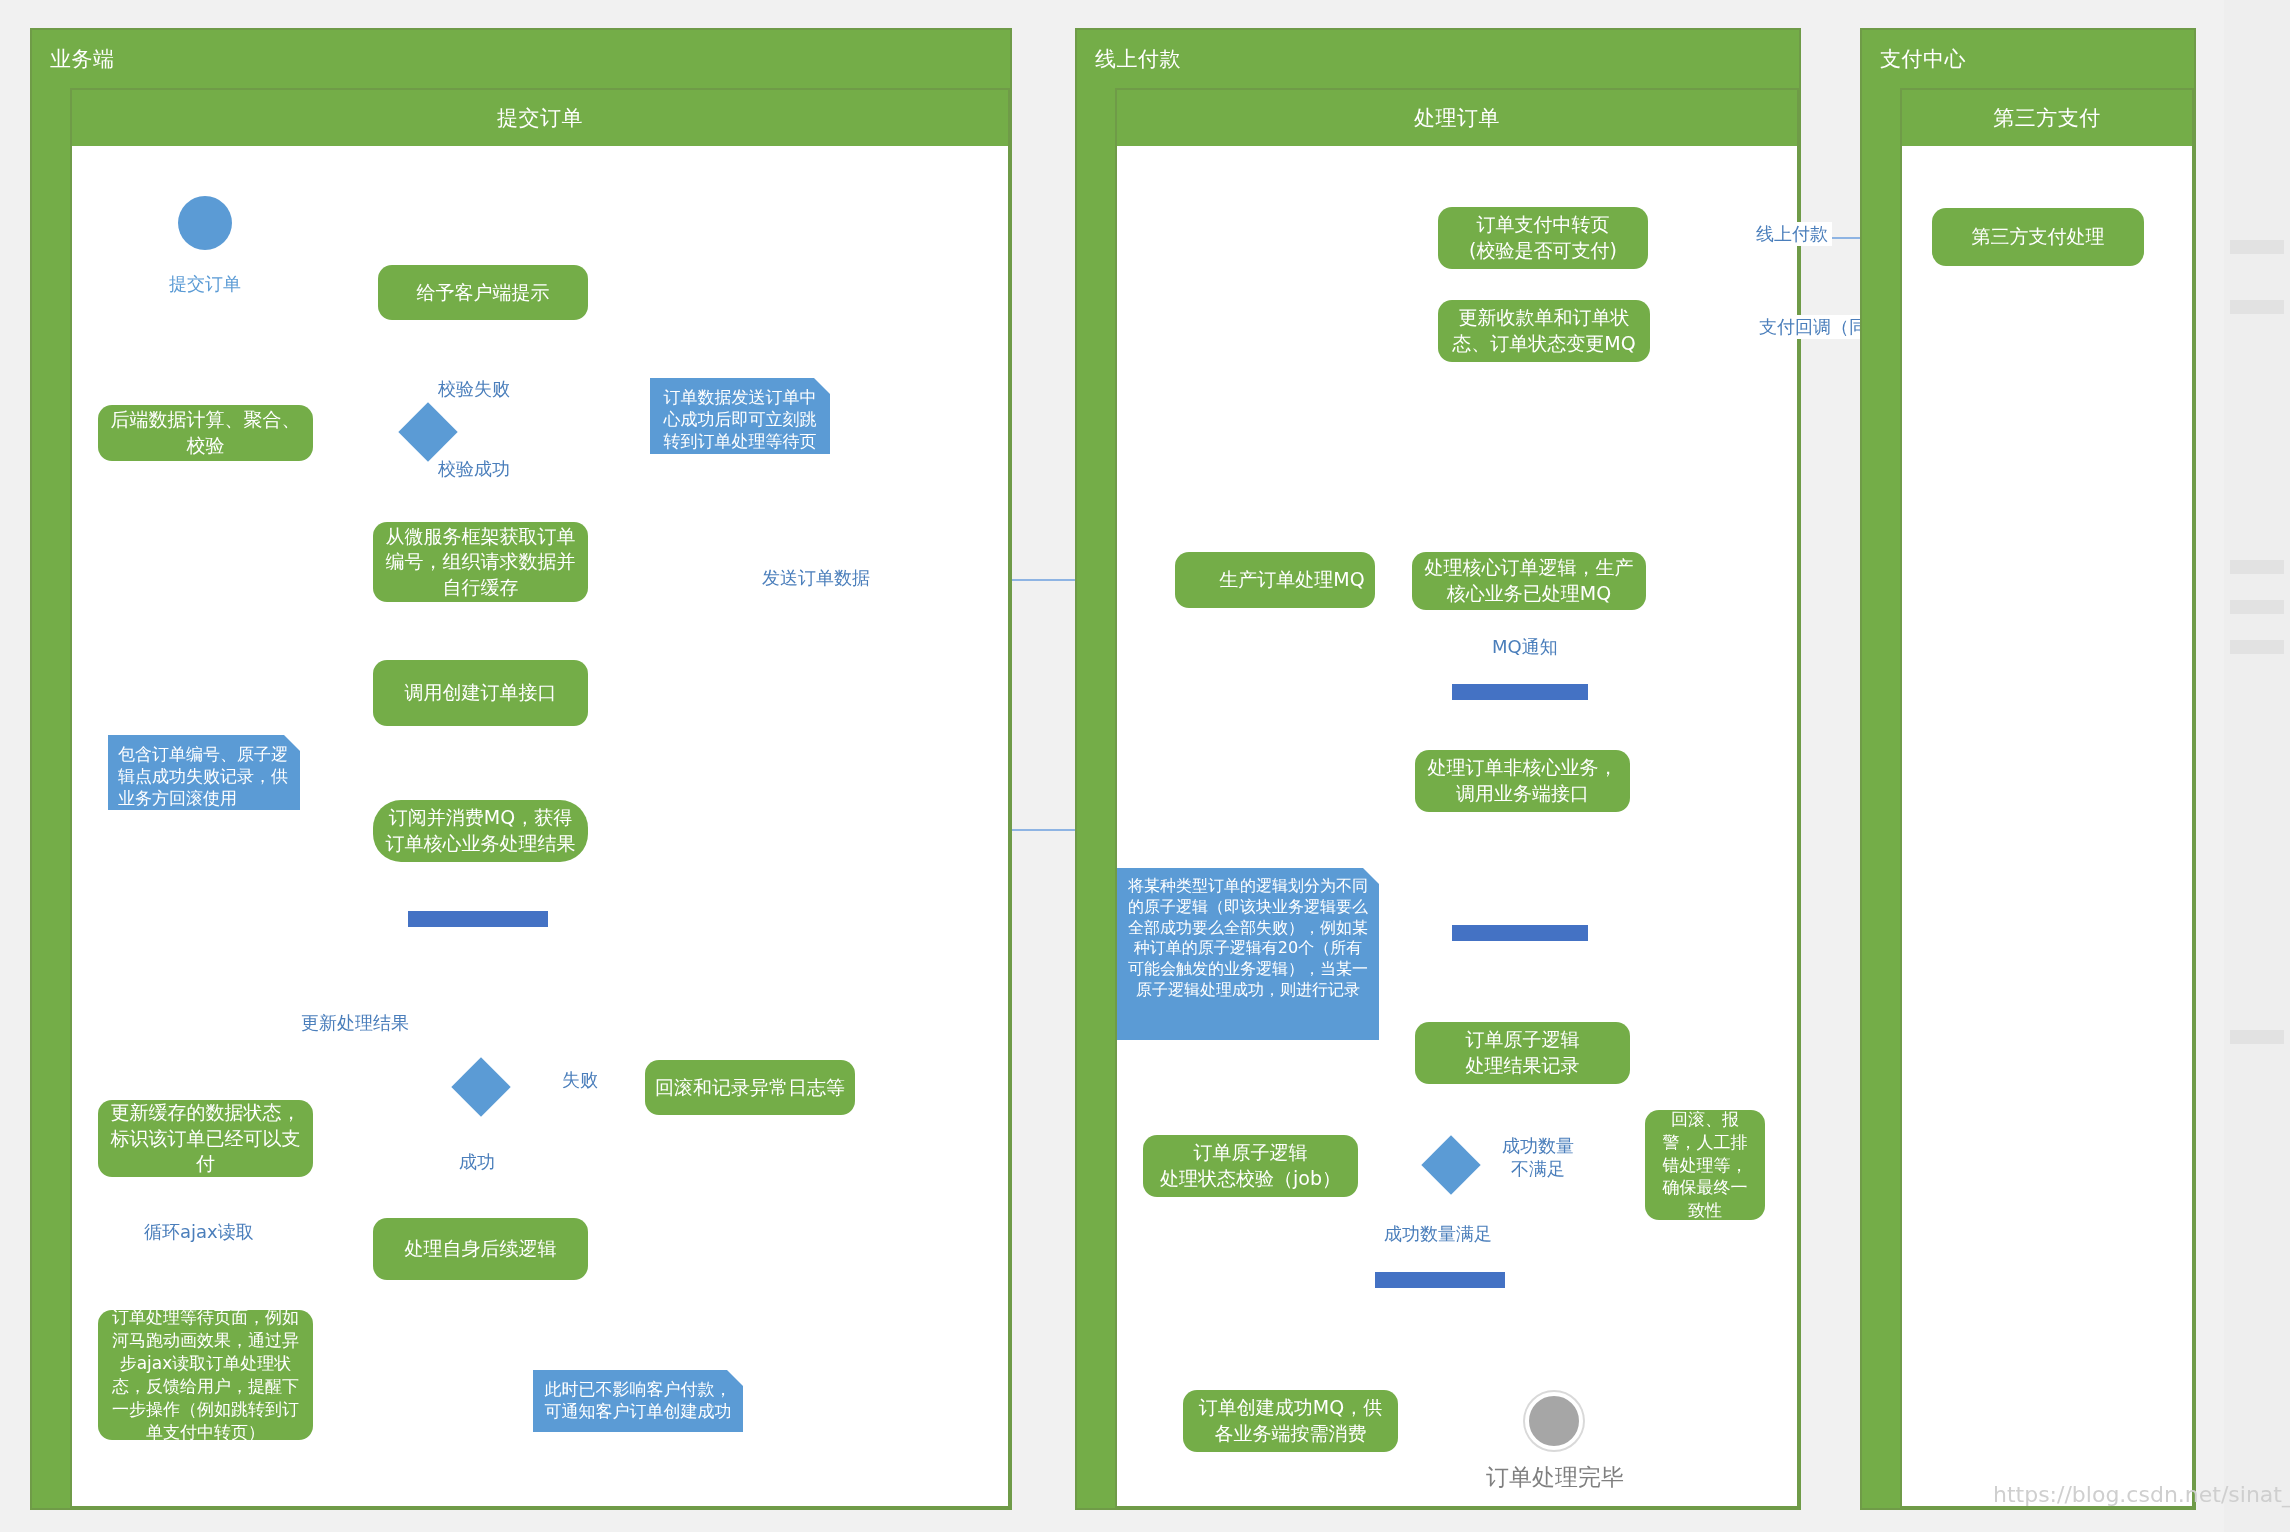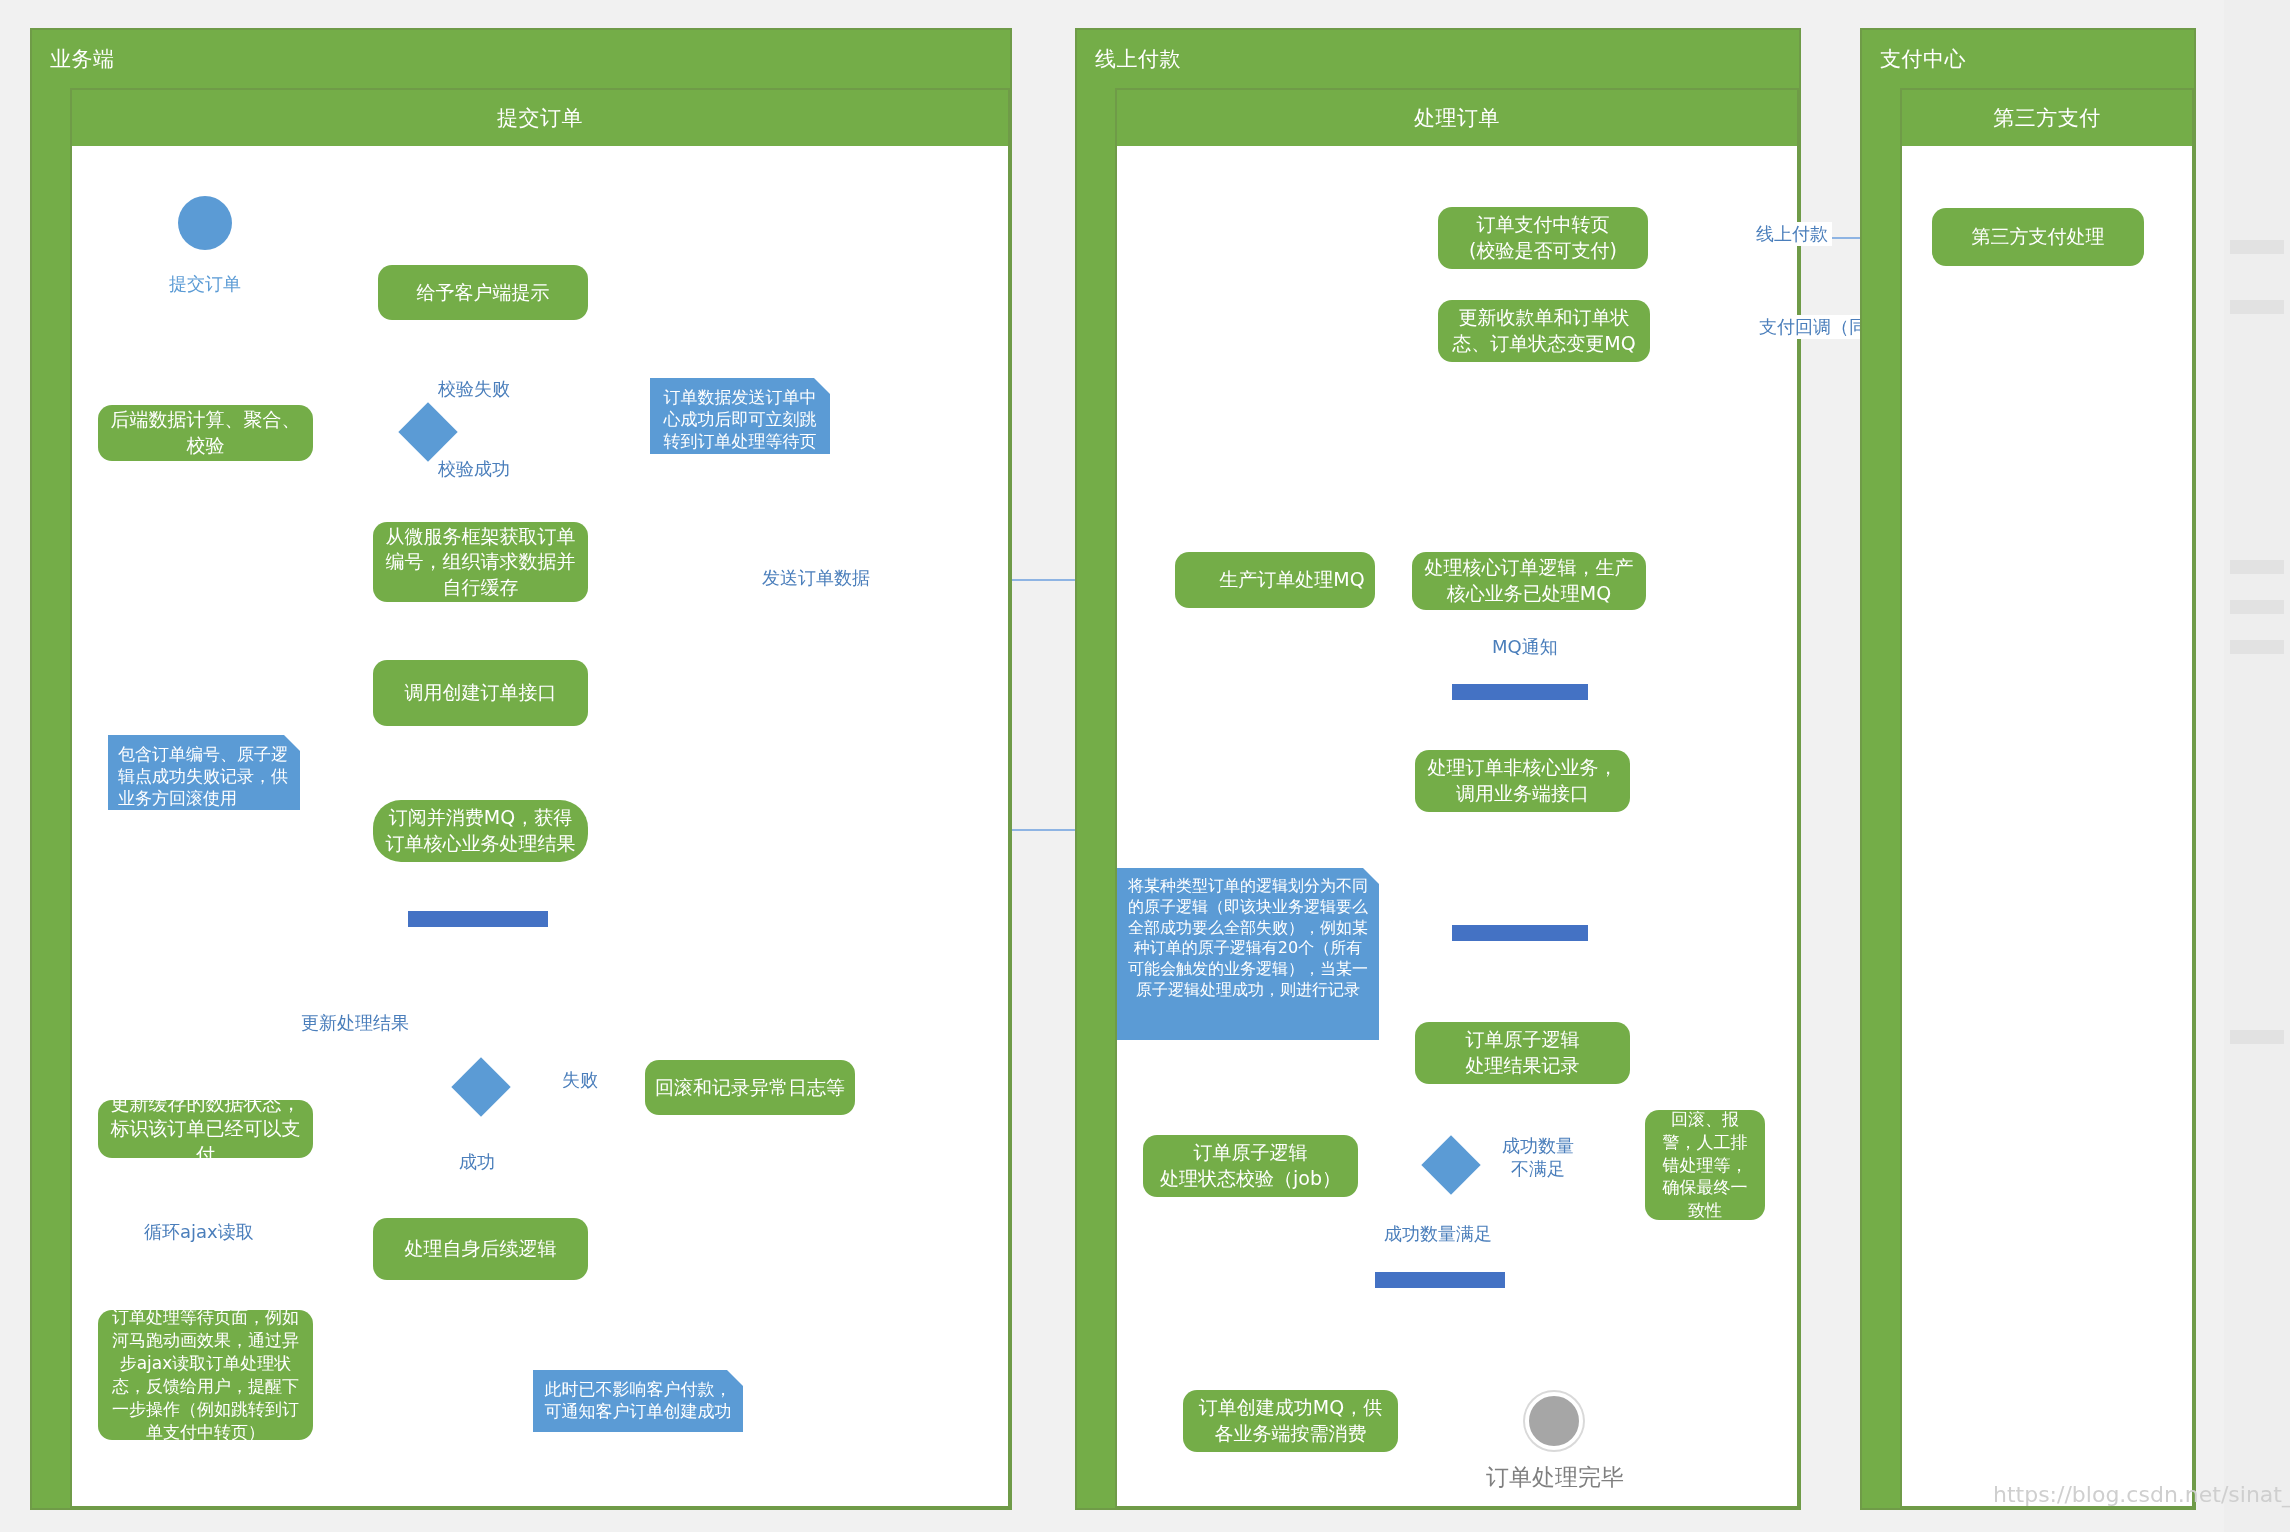--- a/index.html
+++ b/index.html
@@ -148,21 +148,21 @@
 
   <div class="edge-label" style="left:297px;top:1011px;">更新处理结果</div>
 
   <div class="diamond" style="left:460px;top:1066px;width:42px;height:42px;"></div>
 
   <div class="edge-label" style="left:558px;top:1068px;">失败</div>
   <div class="edge-label" style="left:455px;top:1150px;">成功</div>
 
   <div class="node" style="left:645px;top:1060px;width:210px;height:55px;">回滚和记录异常日志等</div>
 
-  <div class="node" style="left:98px;top:1100px;width:215px;height:58px;">更新缓存的数据状态，标识该订单已经可以支付</div>
+  <div class="node" style="left:98px;top:1100px;width:215px;height:77px;">更新缓存的数据状态，标识该订单已经可以支付</div>
 
   <div class="edge-label" style="left:140px;top:1220px;">循环ajax读取</div>
 
   <div class="node" style="left:373px;top:1218px;width:215px;height:62px;">处理自身后续逻辑</div>
 
   <div class="node" style="left:98px;top:1310px;width:215px;height:130px;font-size:17px;">订单处理等待页面，例如河马跑动画效果，通过异步ajax读取订单处理状态，反馈给用户，提醒下一步操作（例如跳转到订单支付中转页）</div>
 
   <div class="note" style="left:533px;top:1370px;width:210px;height:62px;">
     <span>此时已不影响客户付款，可通知客户订单创建成功</span>
     <span class="note-fold"></span>

